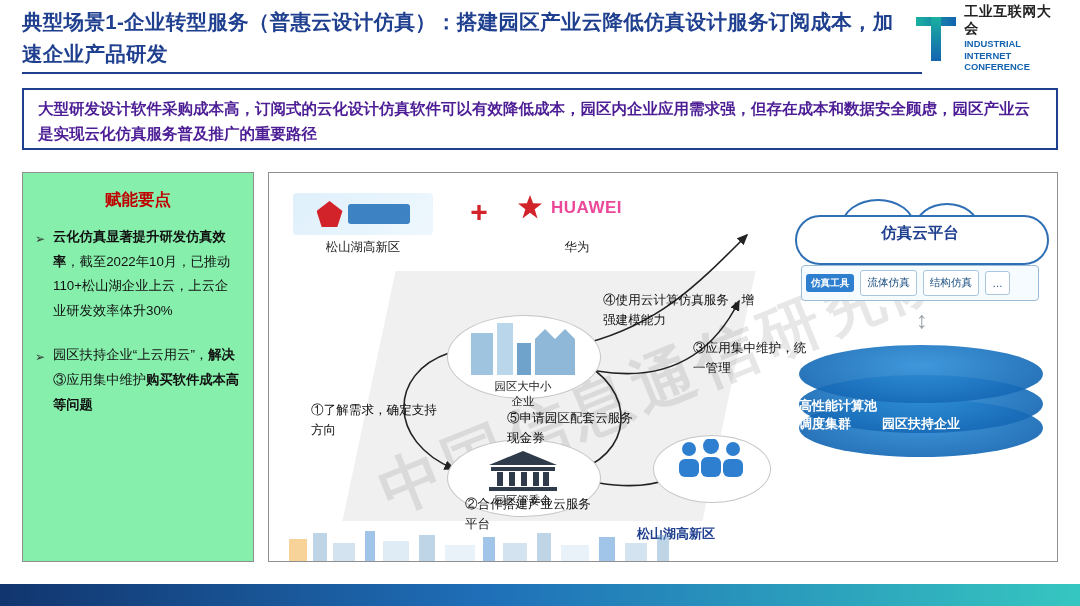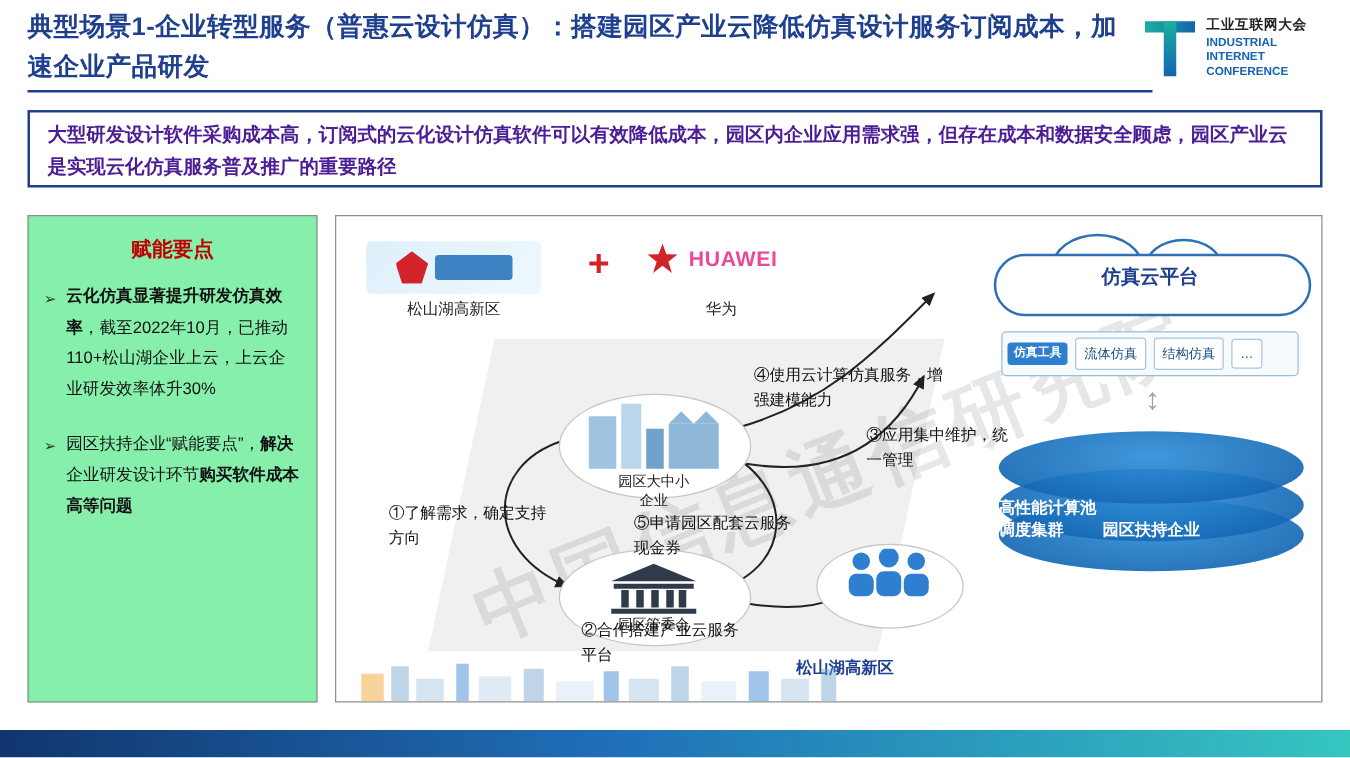--- a/index.html
+++ b/index.html
@@ -75,21 +75,21 @@
     width: 40px; height: 9px;
     background: linear-gradient(90deg,#1ab0a0,#1463b0);
   }
   .logo-text {
     font-size: 9.4px;
     line-height: 1.22;
     color: #1463b0;
     font-weight: bold;
   }
   .logo-text .cn {
-    font-size: 11px;
+    font-size: 14px;
     color: #222;
     letter-spacing: 0.5px;
     margin-bottom: 1px;
   }
 
   
   .summary {
     position: absolute;
     left: 22px;
     top: 88px;
@@ -227,21 +227,21 @@
     clip-path: polygon(50% 0%, 62% 32%, 96% 33%, 68% 55%, 79% 90%, 50% 68%, 21% 90%, 32% 55%, 4% 33%, 38% 32%);
   }
   .huawei .name {
     font-size: 17px; font-weight: bold; color: #ec4899; letter-spacing: .5px;
   }
 
   
   .cloud {
     position: absolute;
     right: 12px;
-    top: 14px;
+    top: 26px;
     width: 250px;
     height: 68px;
   }
   .cloud .body {
     position: absolute;
     left: 0; top: 16px;
     width: 250px; height: 46px;
     background: #ffffff;
     border: 2px solid #2f6fb5;
     border-radius: 28px;
@@ -436,21 +436,21 @@
   <div class="left-panel">
     <div class="left-title">赋能要点</div>
 
     <div class="bullet">
       <span class="arrow">➢</span>
       <span class="b">云化仿真显著提升研发仿真效率</span><span>，截至2022年10月，已推动110+松山湖企业上云，上云企业研发效率体升30%</span>
     </div>
 
     <div class="bullet">
       <span class="arrow">➢</span>
-      <span>园区扶持企业“赋能要点”，</span><span class="b">解决</span><span>企业研发设计环节</span><span class="b">购买软件成本高等问题</span>
+      <span>园区扶持企业“上云用云”，</span><span class="b">解决</span><span>③应用集中维护</span><span class="b">购买软件成本高等问题</span>
     </div>
   </div>
 
   <div class="diagram">
 
     <div class="grey-blob"></div>
     <div class="watermark">中国信息通信研究院</div>
 
     <svg width="790" height="390" style="position:absolute;left:0;top:0;">
       <defs>

